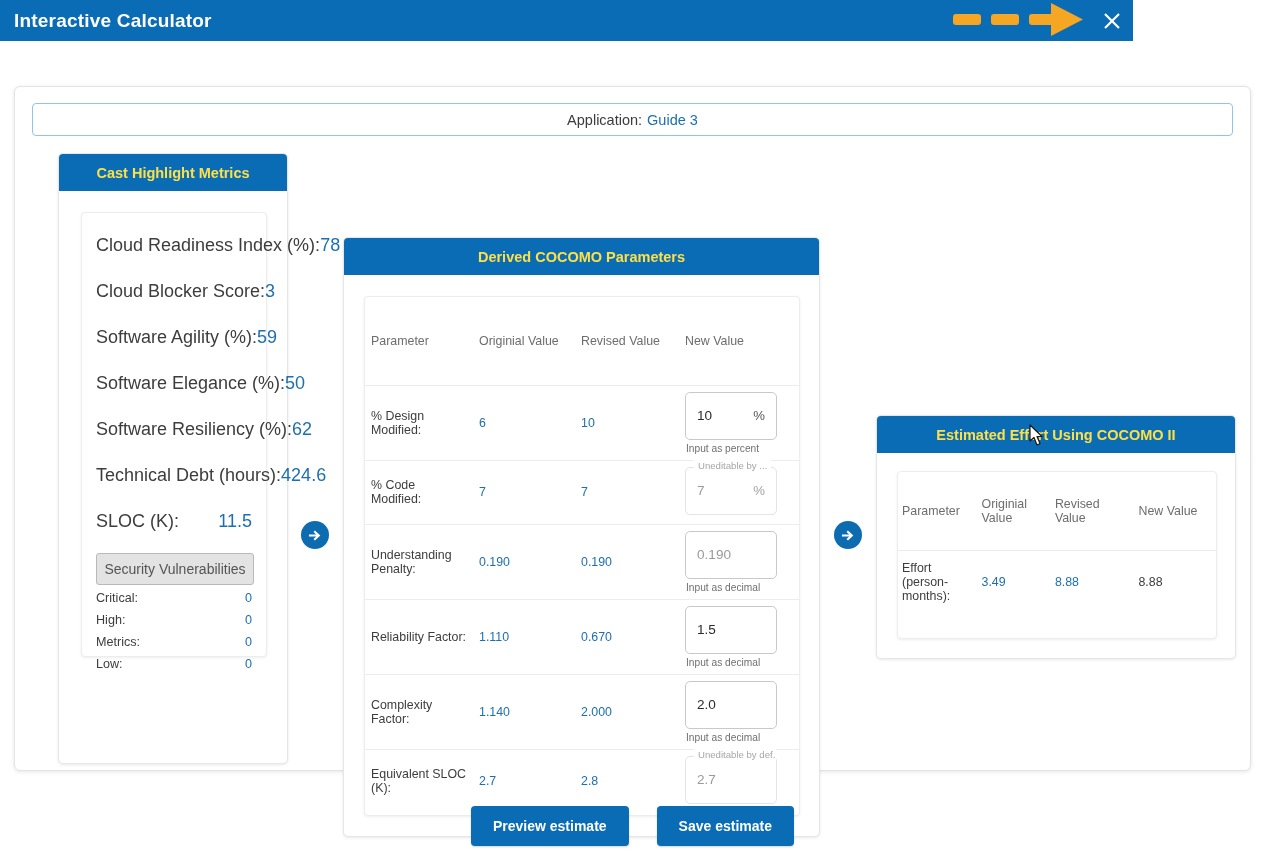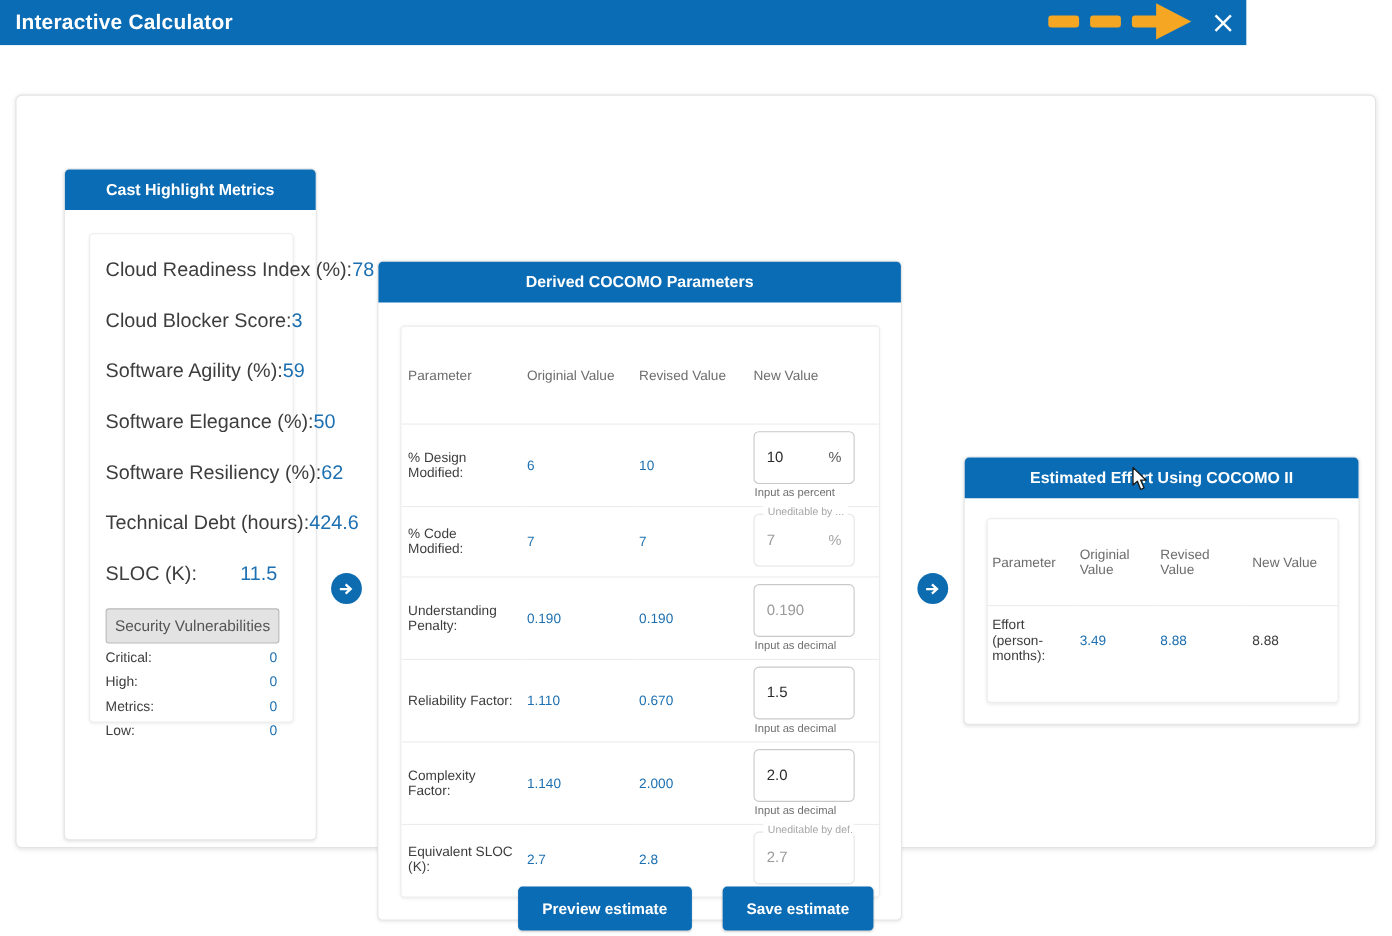--- a/index.html
+++ b/index.html
@@ -65,21 +65,21 @@
   
   .panel {
     position: absolute;
     background: #ffffff;
     border: 1px solid #e6e6e6;
     border-radius: 5px;
     box-shadow: 0 1px 3px rgba(0,0,0,.09);
   }
   .panel-head {
     background: #0a6cb5;
-    color: #ffffff;
+    color: #fde047;
     font-size: 14.5px;
     font-weight: bold;
     height: 37px;
     display: flex; align-items: center; justify-content: center;
     border-radius: 4px 4px 0 0;
   }
   .inner-card {
     background: #ffffff;
     border: 1px solid #ededed;
     border-radius: 4px;
@@ -244,20 +244,24 @@
       <svg width="20" height="20" viewBox="0 0 20 20">
         <line x1="3" y1="3" x2="17" y2="17" stroke="#ffffff" stroke-width="2.2"></line>
         <line x1="17" y1="3" x2="3" y2="17" stroke="#ffffff" stroke-width="2.2"></line>
       </svg>
     </div>
   </div>
 </div>
 
 <div class="outer-card">
 
+  <div class="app-bar">
+    <span>Application:</span>
+    <span class="app-value">Guide 3</span>
+  </div>
 
   <div class="panel" id="left-panel">
     <div class="panel-head">Cast Highlight Metrics</div>
     <div class="inner-card" id="left-inner">
 
       <div class="metric-row">
         <span>Cloud Readiness Index (%):</span>
         <span class="mval">78</span>
       </div>
       <div class="metric-row">

